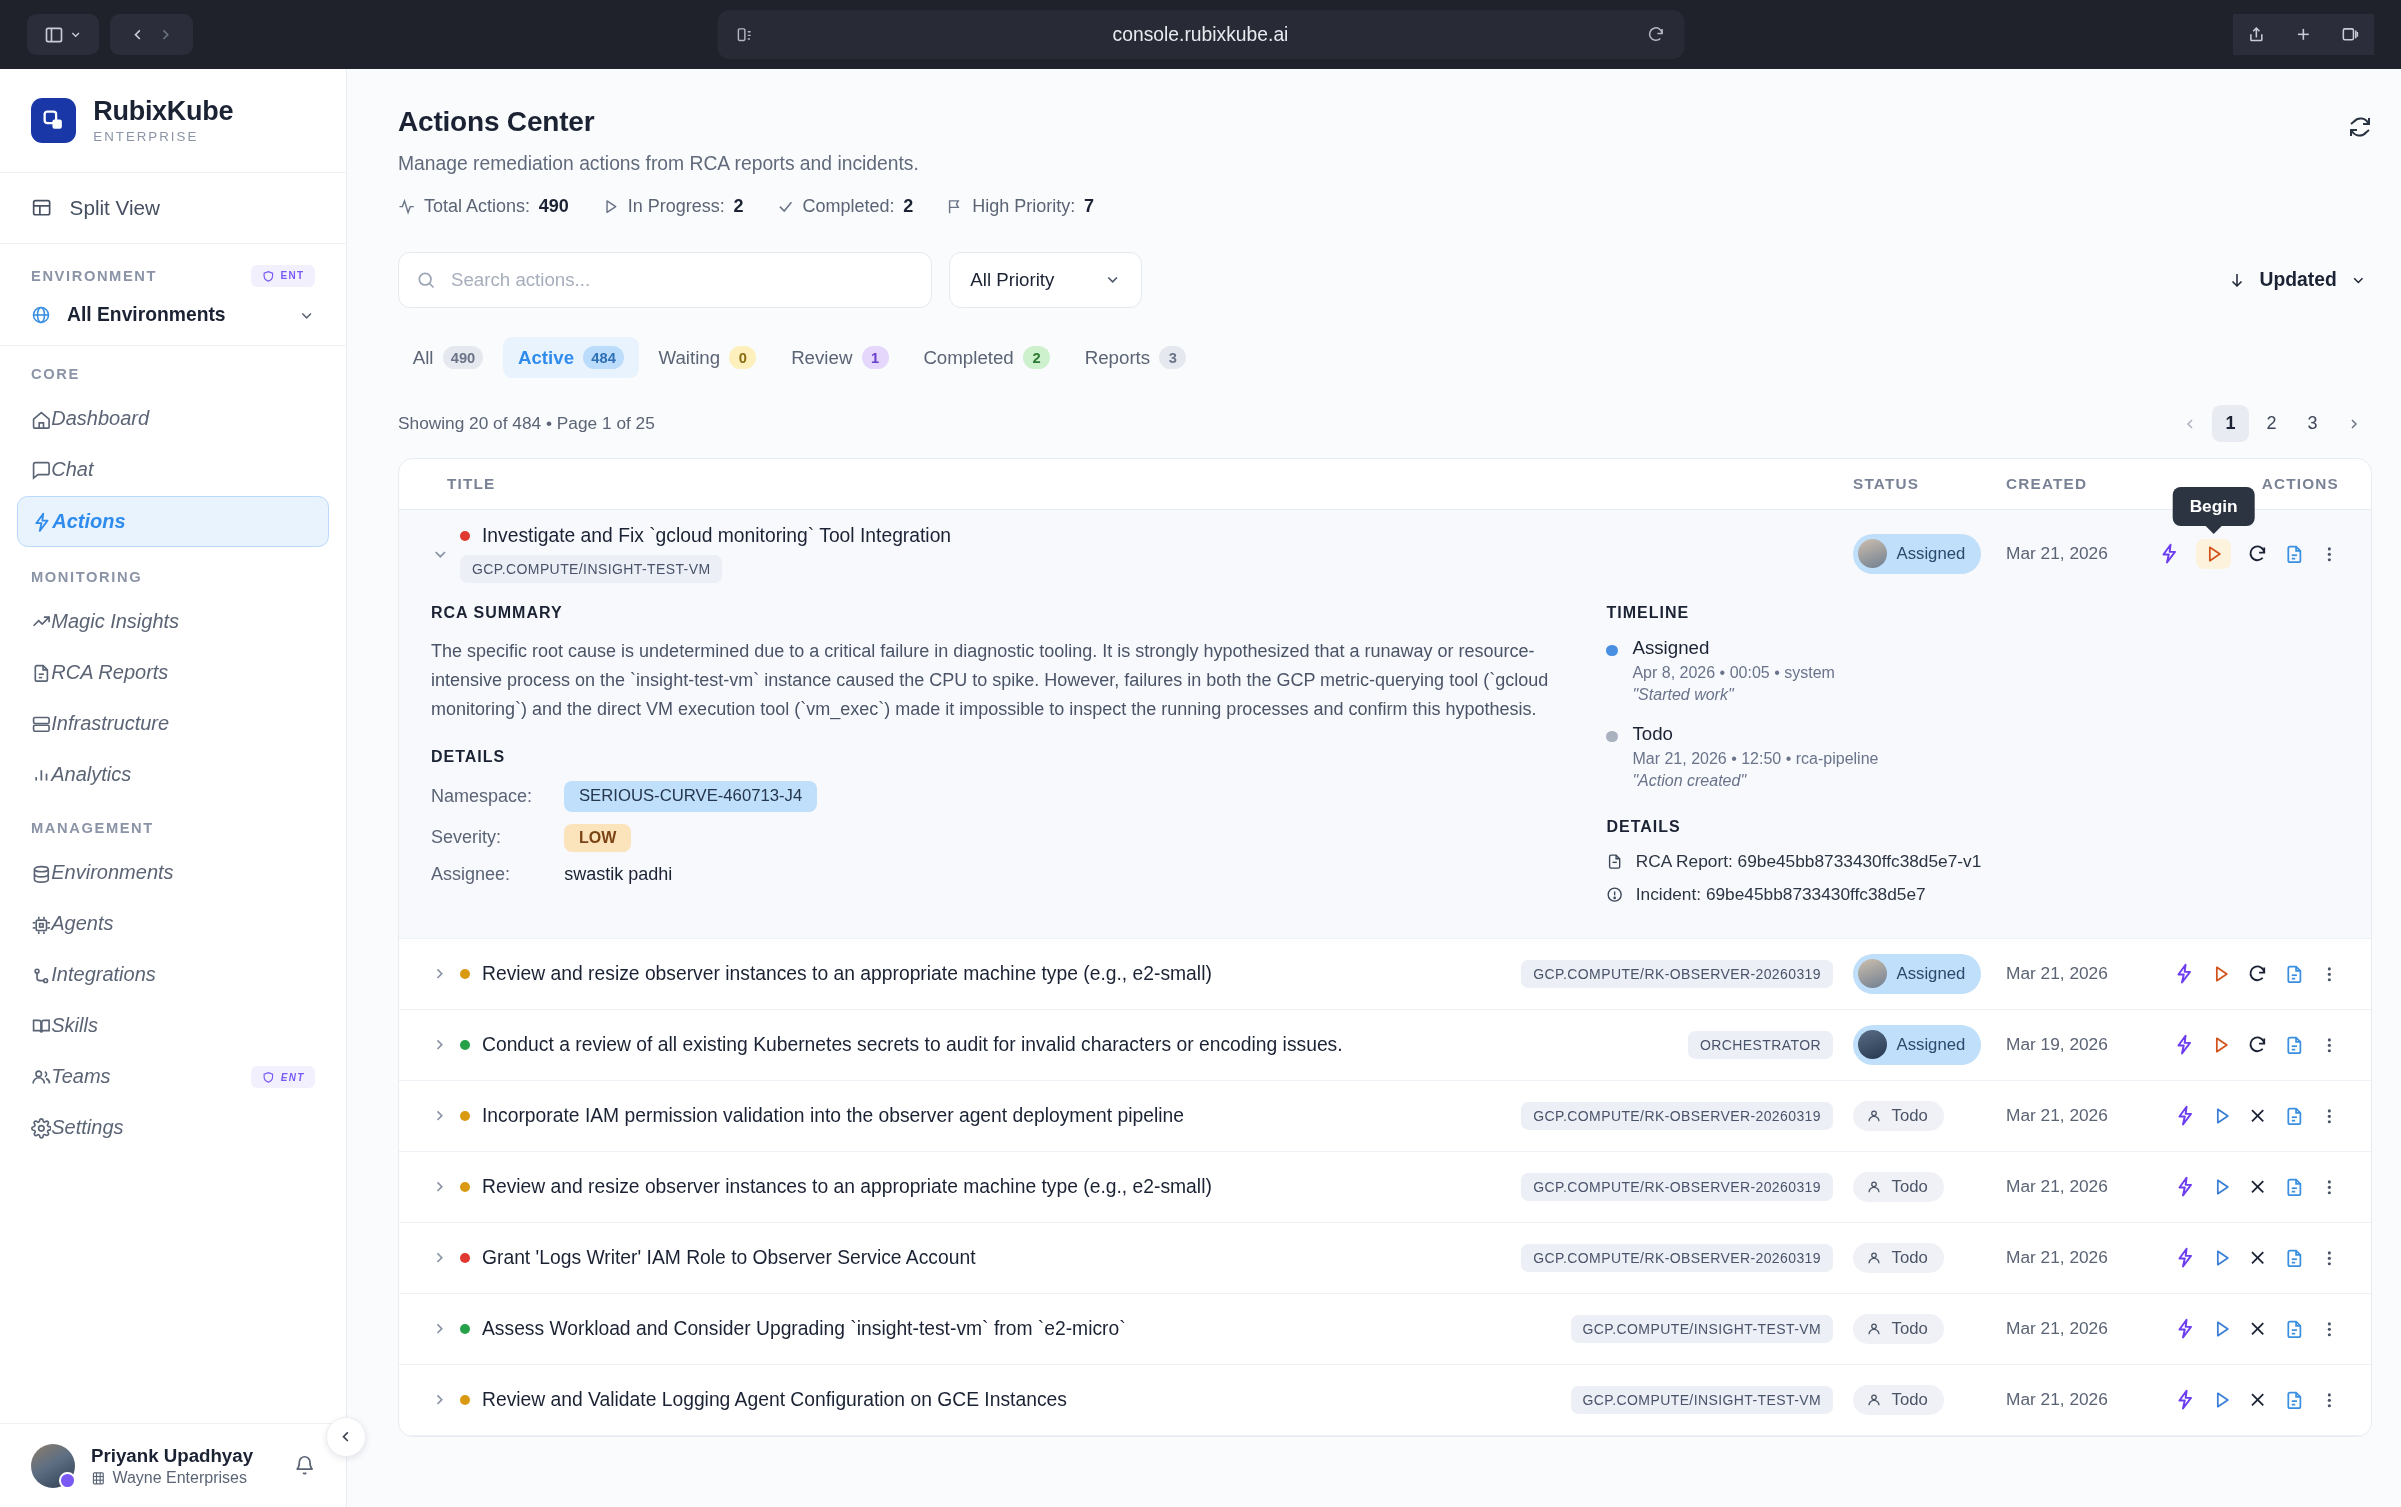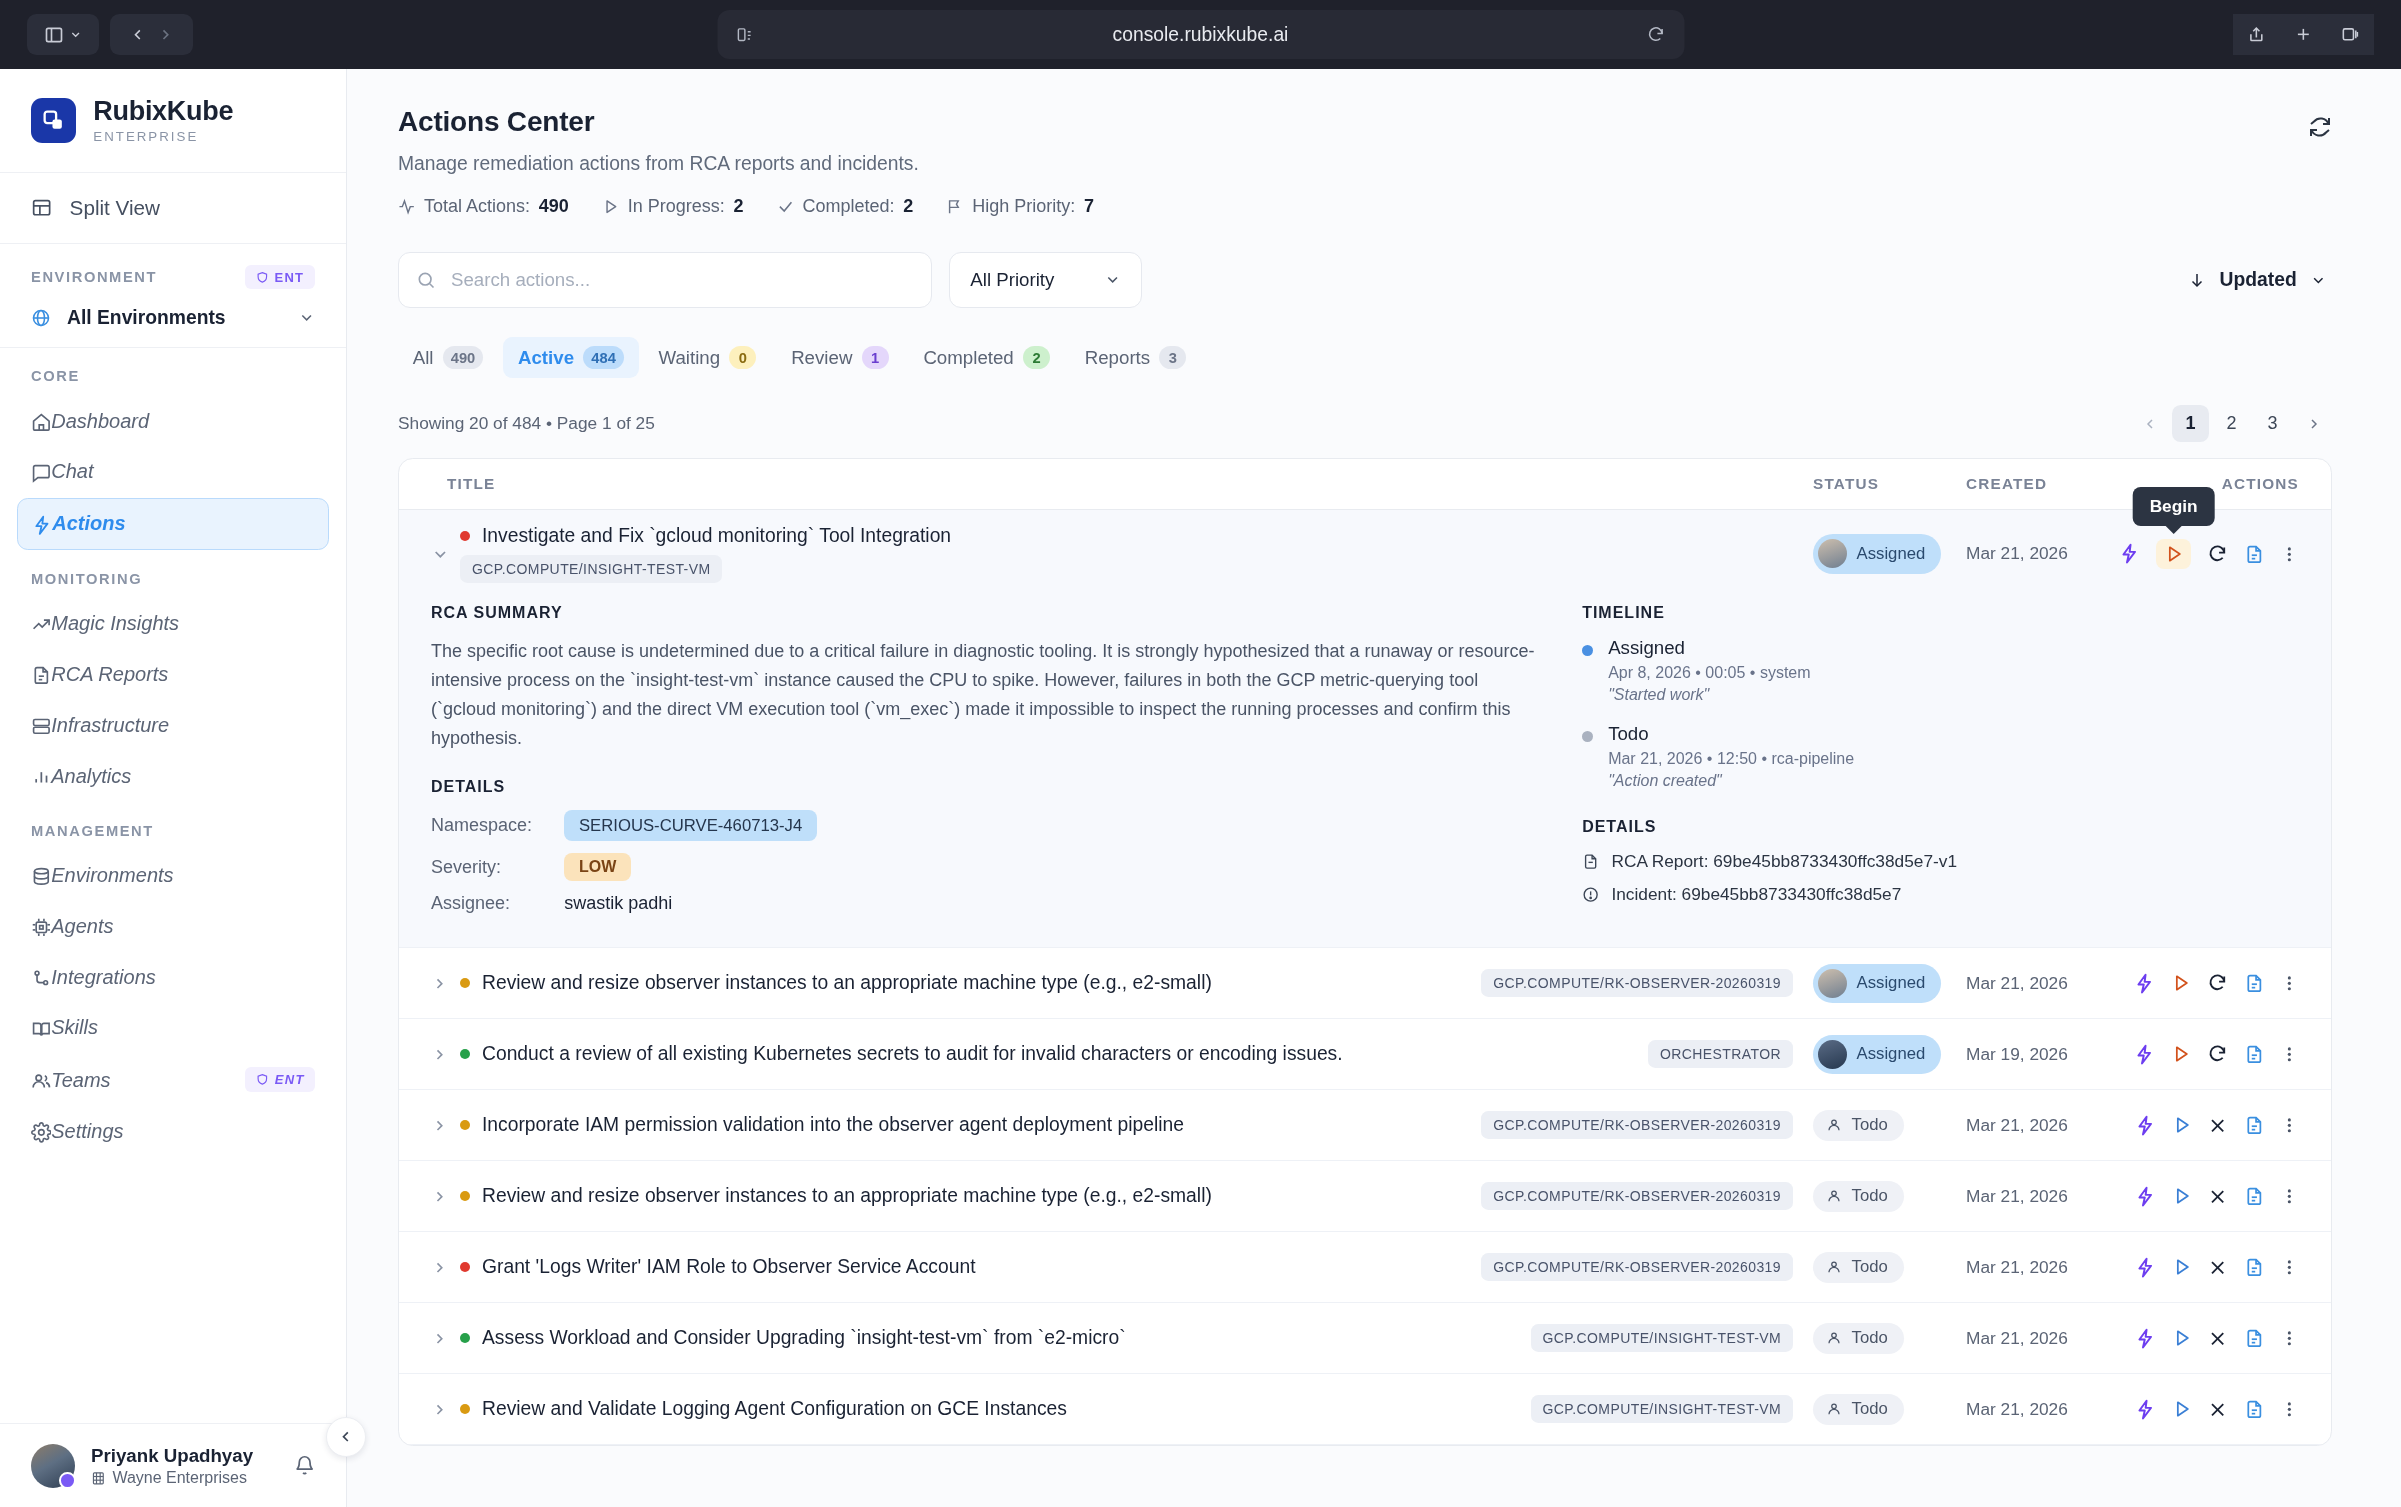--- a/index.html
+++ b/index.html
@@ -90,21 +90,21 @@
     display: flex; align-items: center; gap: 17.3px;
     padding: 23px 31px;
     border-bottom: 1.3px solid #eef0f4;
     font-size: 20.7px; color: #454f60;
   }
 
   .env-block { padding: 21.3px 31px 18.7px 31px; border-bottom: 1.3px solid #eef0f4; }
   .env-head { display: flex; align-items: center; justify-content: space-between; margin-bottom: 17.3px; }
   .env-label { font-size: 14.7px; letter-spacing: 1.6px; color: #8a94a6; font-weight: 600; }
   .ent-badge {
-    background: #f3f0fe; color: #7a5af5; font-size: 13px; letter-spacing: 1.3px;
+    background: #f3f0fe; color: #7a5af5; font-size: 10px; letter-spacing: 1.3px;
     padding: 4.7px 10.7px; border-radius: 6px; display: flex; align-items: center; gap: 6px; font-weight: 600;
   }
   .env-select { display: flex; align-items: center; justify-content: space-between; }
   .env-select-left { display: flex; align-items: center; gap: 16px; font-size: 19.3px; color: #1a2233; font-weight: 600; }
 
   .nav-section-label {
     font-size: 14.7px; letter-spacing: 1.6px; color: #8a94a6; font-weight: 600;
     padding: 20px 31px 10.7px 31px;
   }
   .nav-item {
@@ -149,21 +149,21 @@
     right: -20px; top: 1348px;
     width: 40px; height: 40px; border-radius: 50%;
     background: #fff; border: 1.3px solid #eceef2;
     box-shadow: 0 2px 6.7px rgba(20,30,60,.10);
     display: flex; align-items: center; justify-content: center;
     color: #3c4656; z-index: 20;
   }
 
   
   .main { flex: 1; background: #fafbfd; overflow: hidden; position: relative; }
-  .main-inner { padding: 37px 69px 0 51px; }
+  .main-inner { padding: 37px 29px 0 51px; }
 
   .page-head { display: flex; align-items: flex-start; justify-content: space-between; }
   .page-title { font-size: 28px; font-weight: bold; color: #1a2233; letter-spacing: -0.2px; }
   .page-sub { font-size: 19.3px; color: #606a7b; margin-top: 14.7px; }
   .refresh-btn { color: #2b3442; padding-top: 9.3px; }
 
   .stats { display: flex; align-items: center; gap: 33px; margin-top: 21.3px; }
   .stat { display: flex; align-items: center; gap: 8.7px; font-size: 18px; color: #5b6475; }
   .stat b { color: #1a2233; font-weight: bold; }
 

